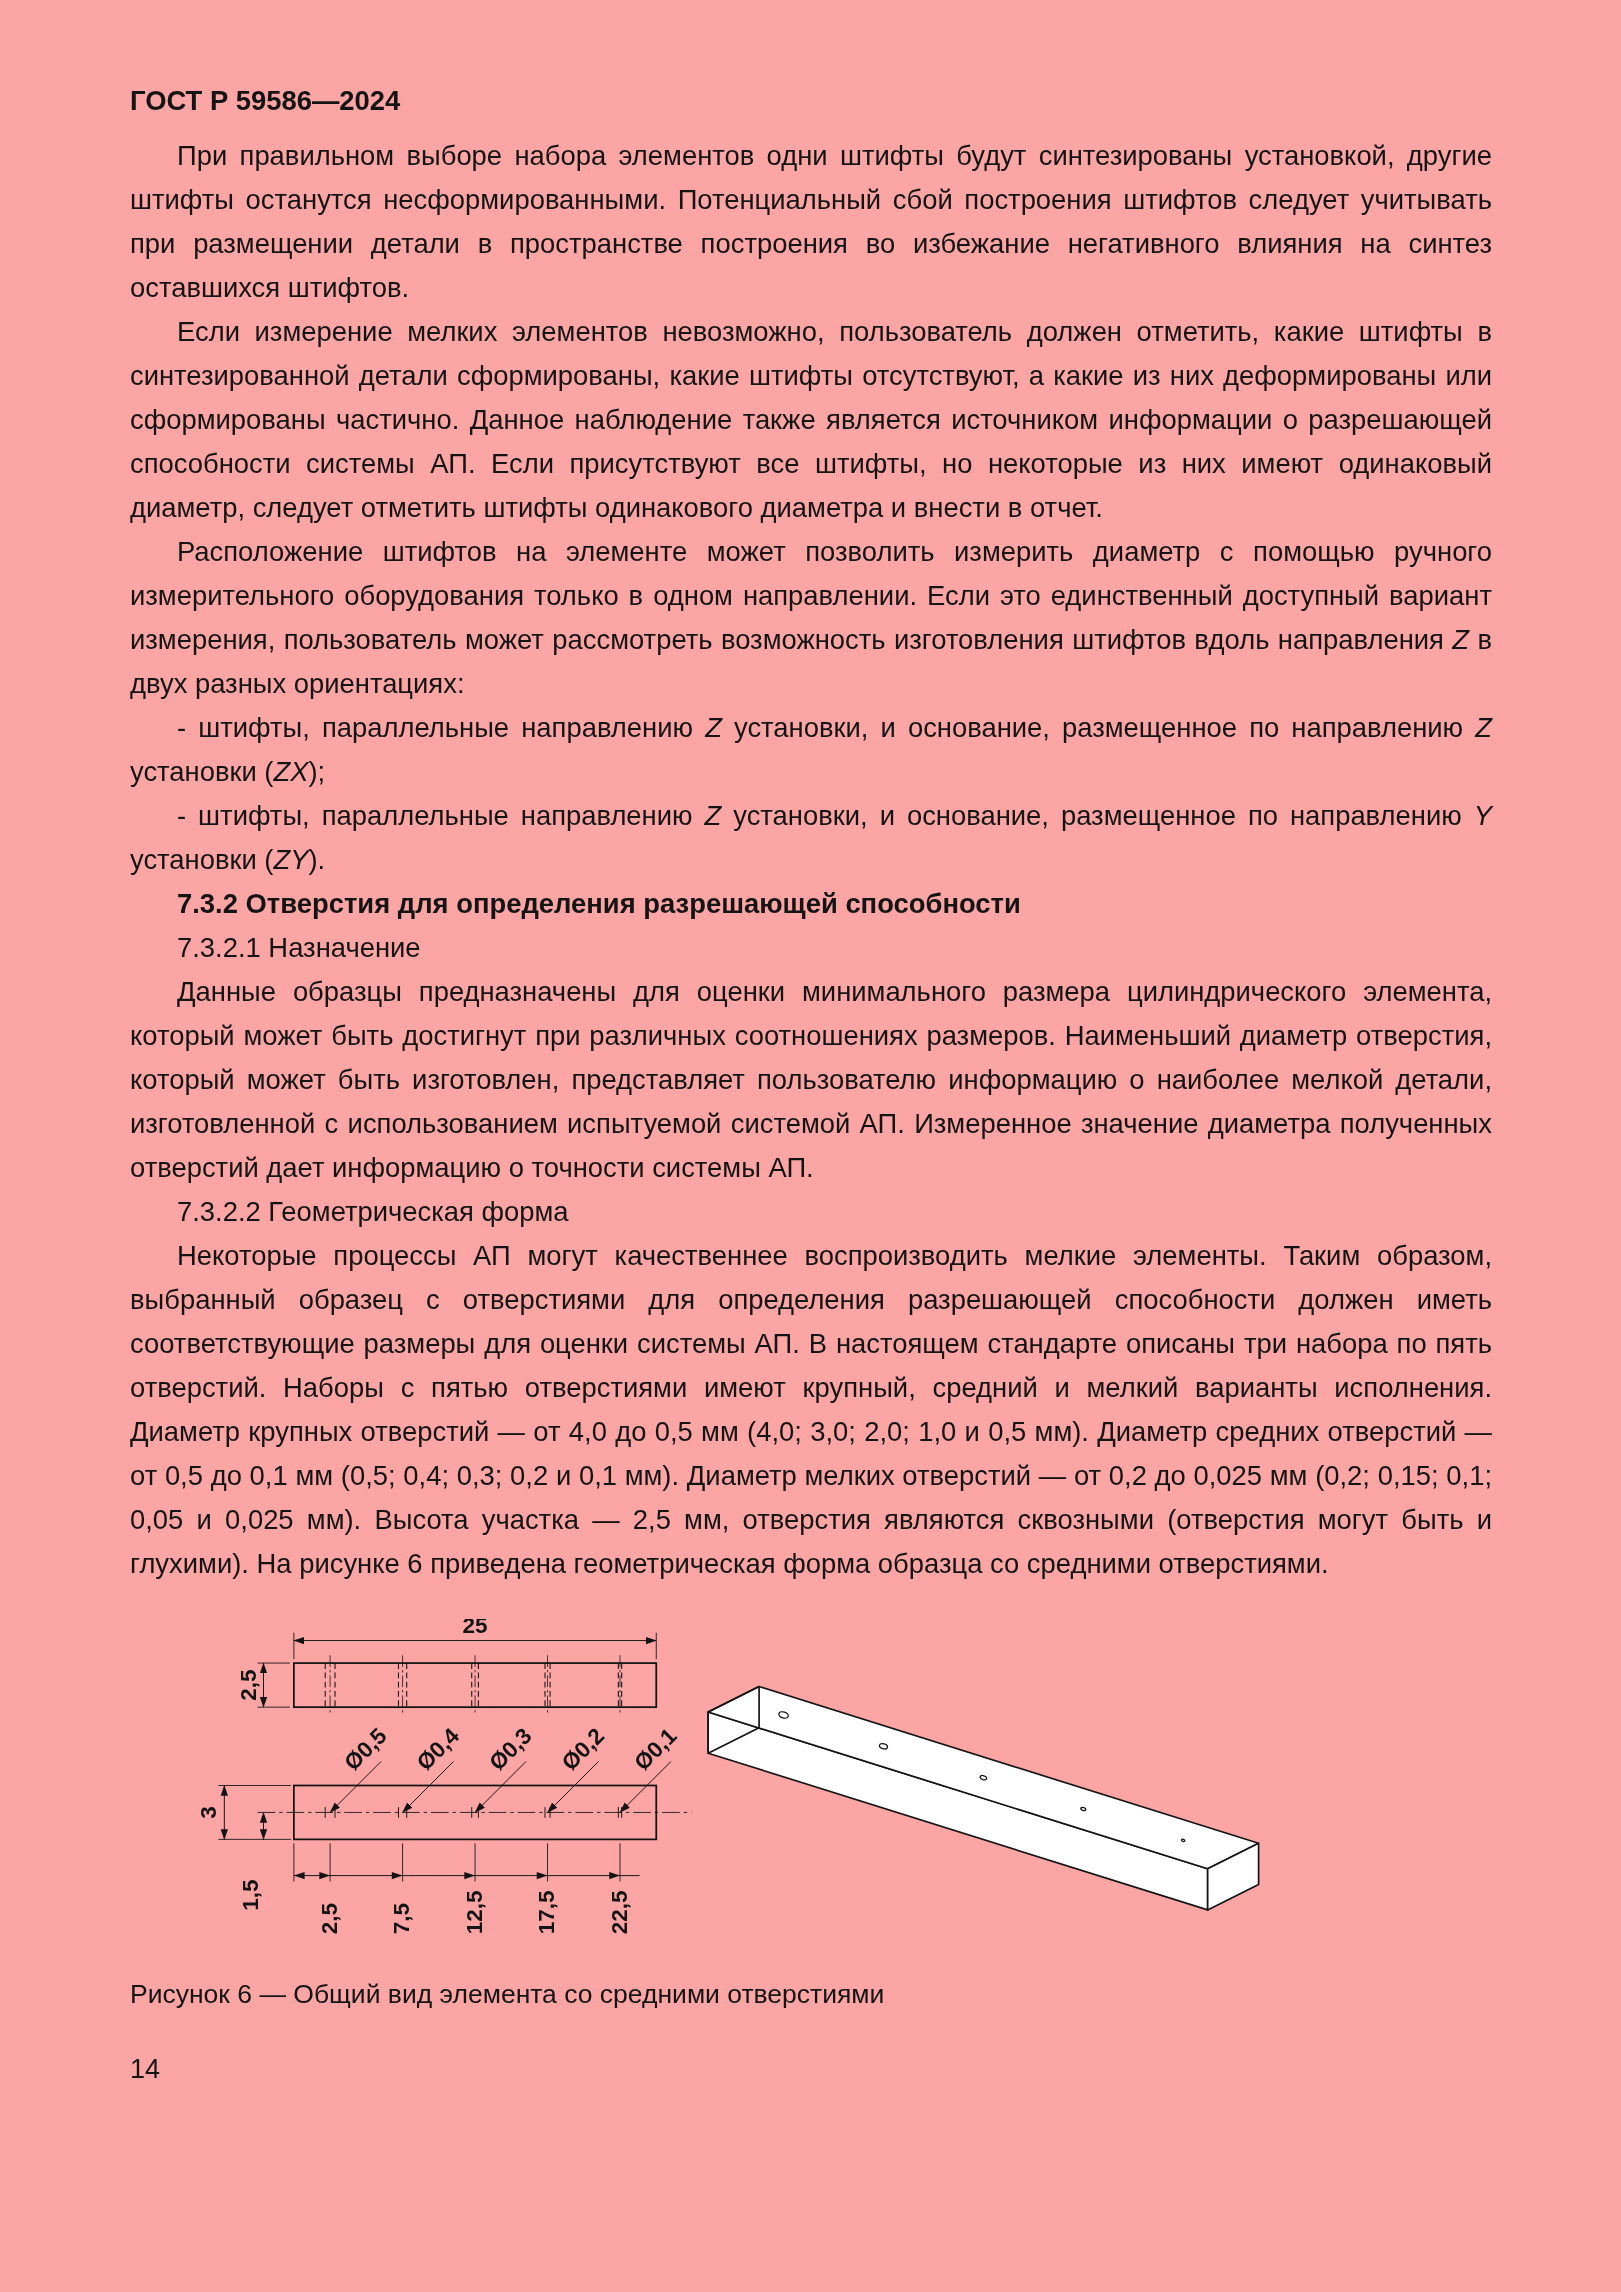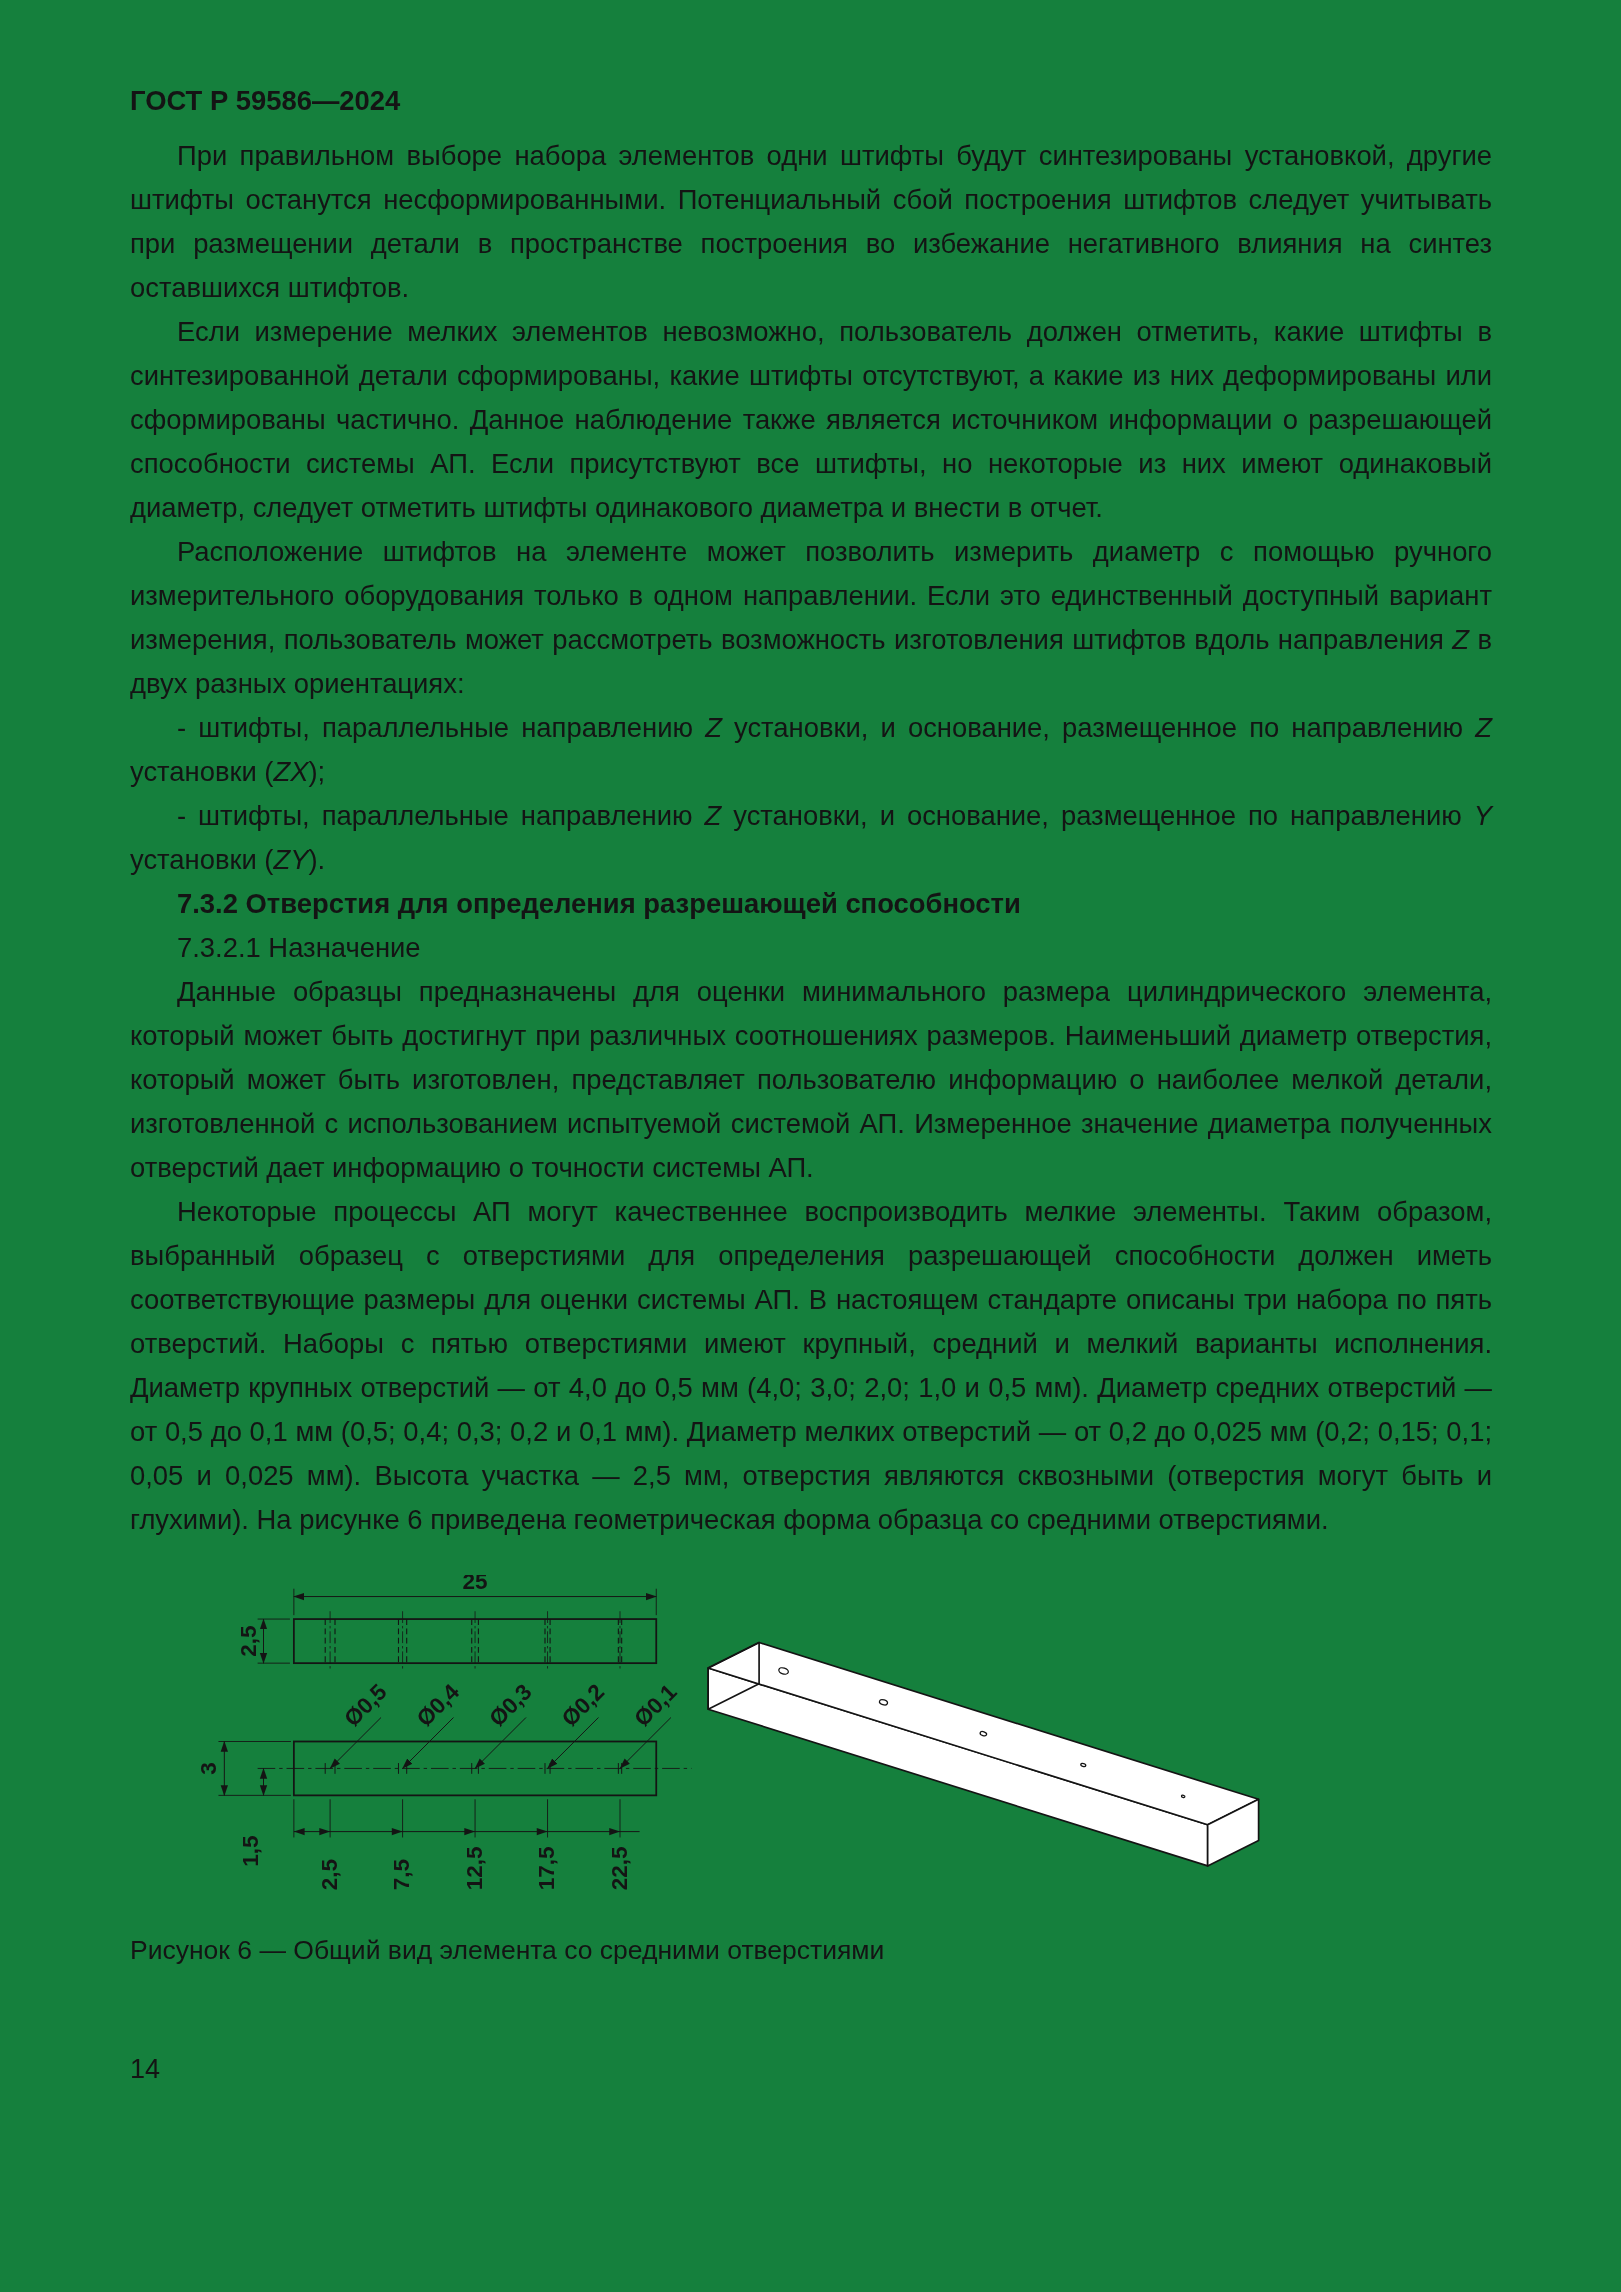--- a/index.html
+++ b/index.html
@@ -1,18 +1,18 @@
 <!DOCTYPE html>
 <html lang="ru"><head>
 <meta charset="utf-8">
 <style>
   * { box-sizing: border-box; }
   html, body { margin: 0; padding: 0; background: #ffffff; }
   .page {
-    width: 1621px; height: 2293px; background: #15803d; position: relative;
+    width: 1621px; height: 2293px; background: #fca5a5; position: relative;
     font-family: "Liberation Sans", sans-serif; color: #141414; overflow: hidden;
   }
   .content { position: absolute; left: 130px; top: 84px; width: 1362px; }
   .doc-header { font-weight: bold; font-size: 27.4px; line-height: 34px; margin-bottom: 15.7px; }
   p.para { margin: 0; font-size: 27.4px; line-height: 44px; text-align: justify; text-indent: 47px; }
   p.bold { font-weight: bold; }
   .italic { font-style: italic; }
   .figure { margin-top: 33px; }
   .fig-caption { font-size: 26.5px; margin-top: 23.5px; }
   .page-number { position: absolute; left: 130px; top: 2054px; font-size: 27px; }
@@ -37,20 +37,21 @@
 
     <p class="para"><span>- штифты, параллельные направлению </span><span class="italic">Z</span><span> установки, и основание, размещенное по направлению </span><span class="italic">Z</span><span> установки (</span><span class="italic">ZX</span><span>);</span></p>
 
     <p class="para"><span>- штифты, параллельные направлению </span><span class="italic">Z</span><span> установки, и основание, размещенное по направлению </span><span class="italic">Y</span><span> установки (</span><span class="italic">ZY</span><span>).</span></p>
 
     <p class="para bold">7.3.2 Отверстия для определения разрешающей способности</p>
     <p class="para">7.3.2.1 Назначение</p>
 
     <p class="para">Данные образцы предназначены для оценки минимального размера цилиндрического элемента, который может быть достигнут при различных соотношениях размеров. Наименьший диаметр отверстия, который может быть изготовлен, представляет пользователю информацию о наиболее мелкой детали, изготовленной с использованием испытуемой системой АП. Измеренное значение диаметра полученных отверстий дает информацию о точности системы АП.</p>
 
+    <p class="para">7.3.2.2 Геометрическая форма</p>
     <p class="para">Некоторые процессы АП могут качественнее воспроизводить мелкие элементы. Таким образом, выбранный образец с отверстиями для определения разрешающей способности должен иметь соответствующие размеры для оценки системы АП. В настоящем стандарте описаны три набора по пять отверстий. Наборы с пятью отверстиями имеют крупный, средний и мелкий варианты исполнения. Диаметр крупных отверстий — от 4,0 до 0,5 мм (4,0; 3,0; 2,0; 1,0 и 0,5 мм). Диаметр средних отверстий — от 0,5 до 0,1 мм (0,5; 0,4; 0,3; 0,2 и 0,1 мм). Диаметр мелких отверстий — от 0,2 до 0,025 мм (0,2; 0,15; 0,1; 0,05 и 0,025 мм). Высота участка — 2,5 мм, отверстия являются сквозными (отверстия могут быть и глухими). На рисунке 6 приведена геометрическая форма образца со средними отверстиями.</p>
 
     <div class="figure">
       <svg width="1362" height="333" viewBox="0 0 1390 340" xmlns="http://www.w3.org/2000/svg">
         <defs>
           <marker id="arr" viewBox="0 0 10 10" refX="9.5" refY="5" markerWidth="11" markerHeight="11" orient="auto-start-reverse">
             <path d="M0,1.6 L10,5 L0,8.4 Z" fill="#141414"></path>
           </marker>
         </defs>
 

